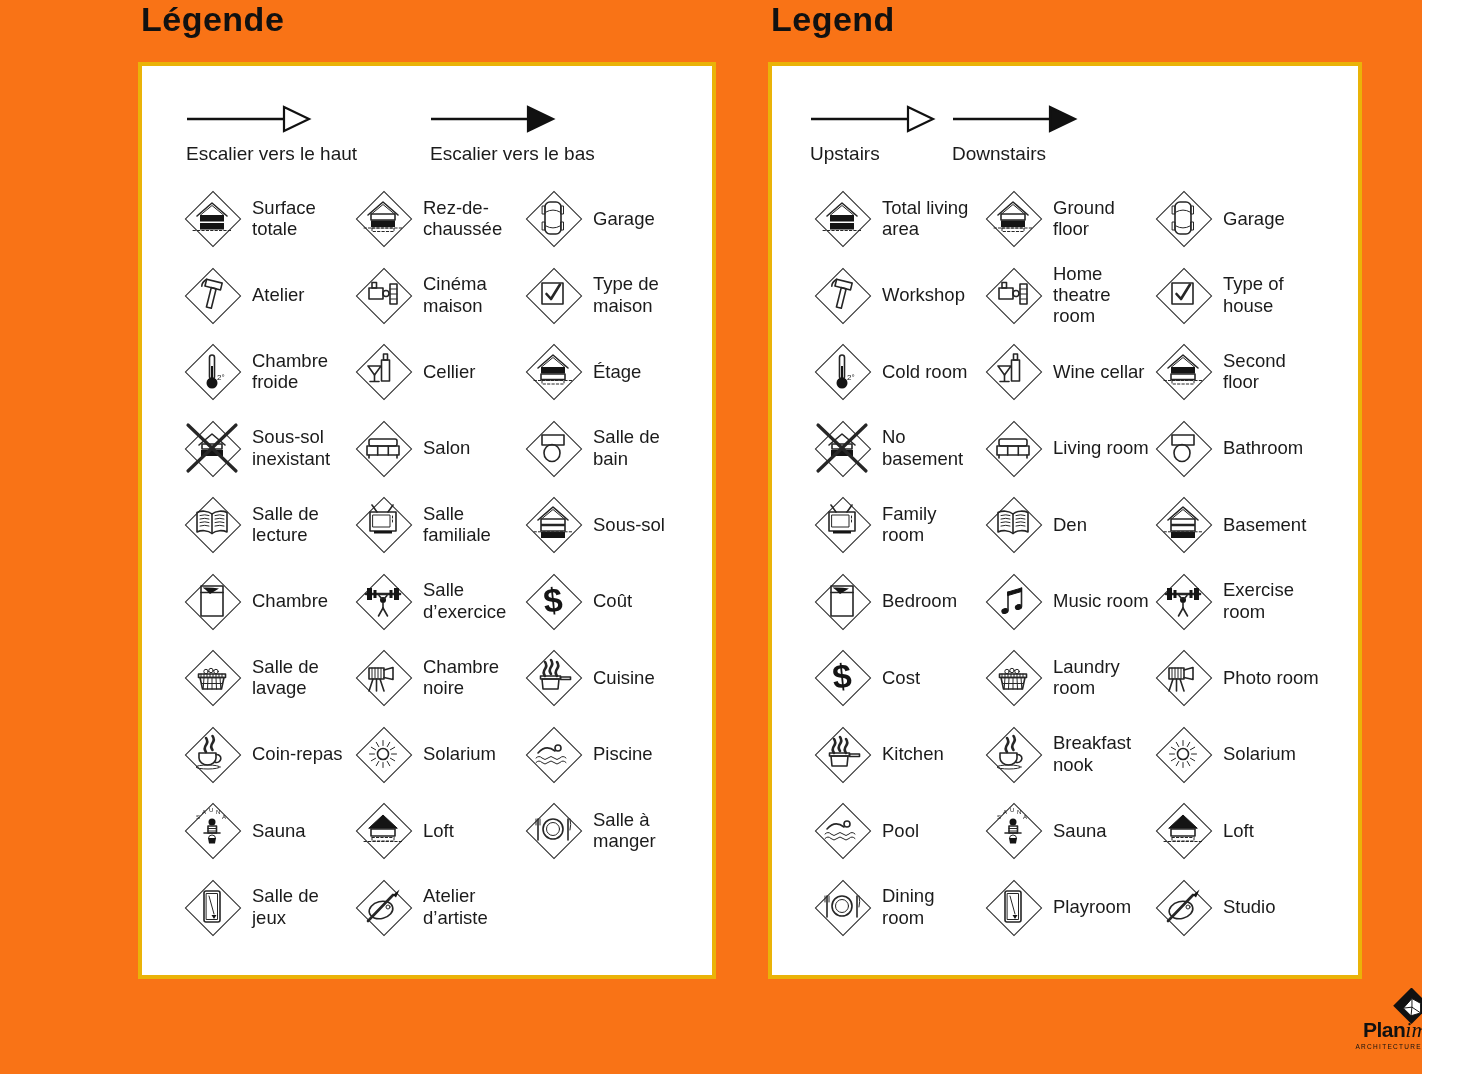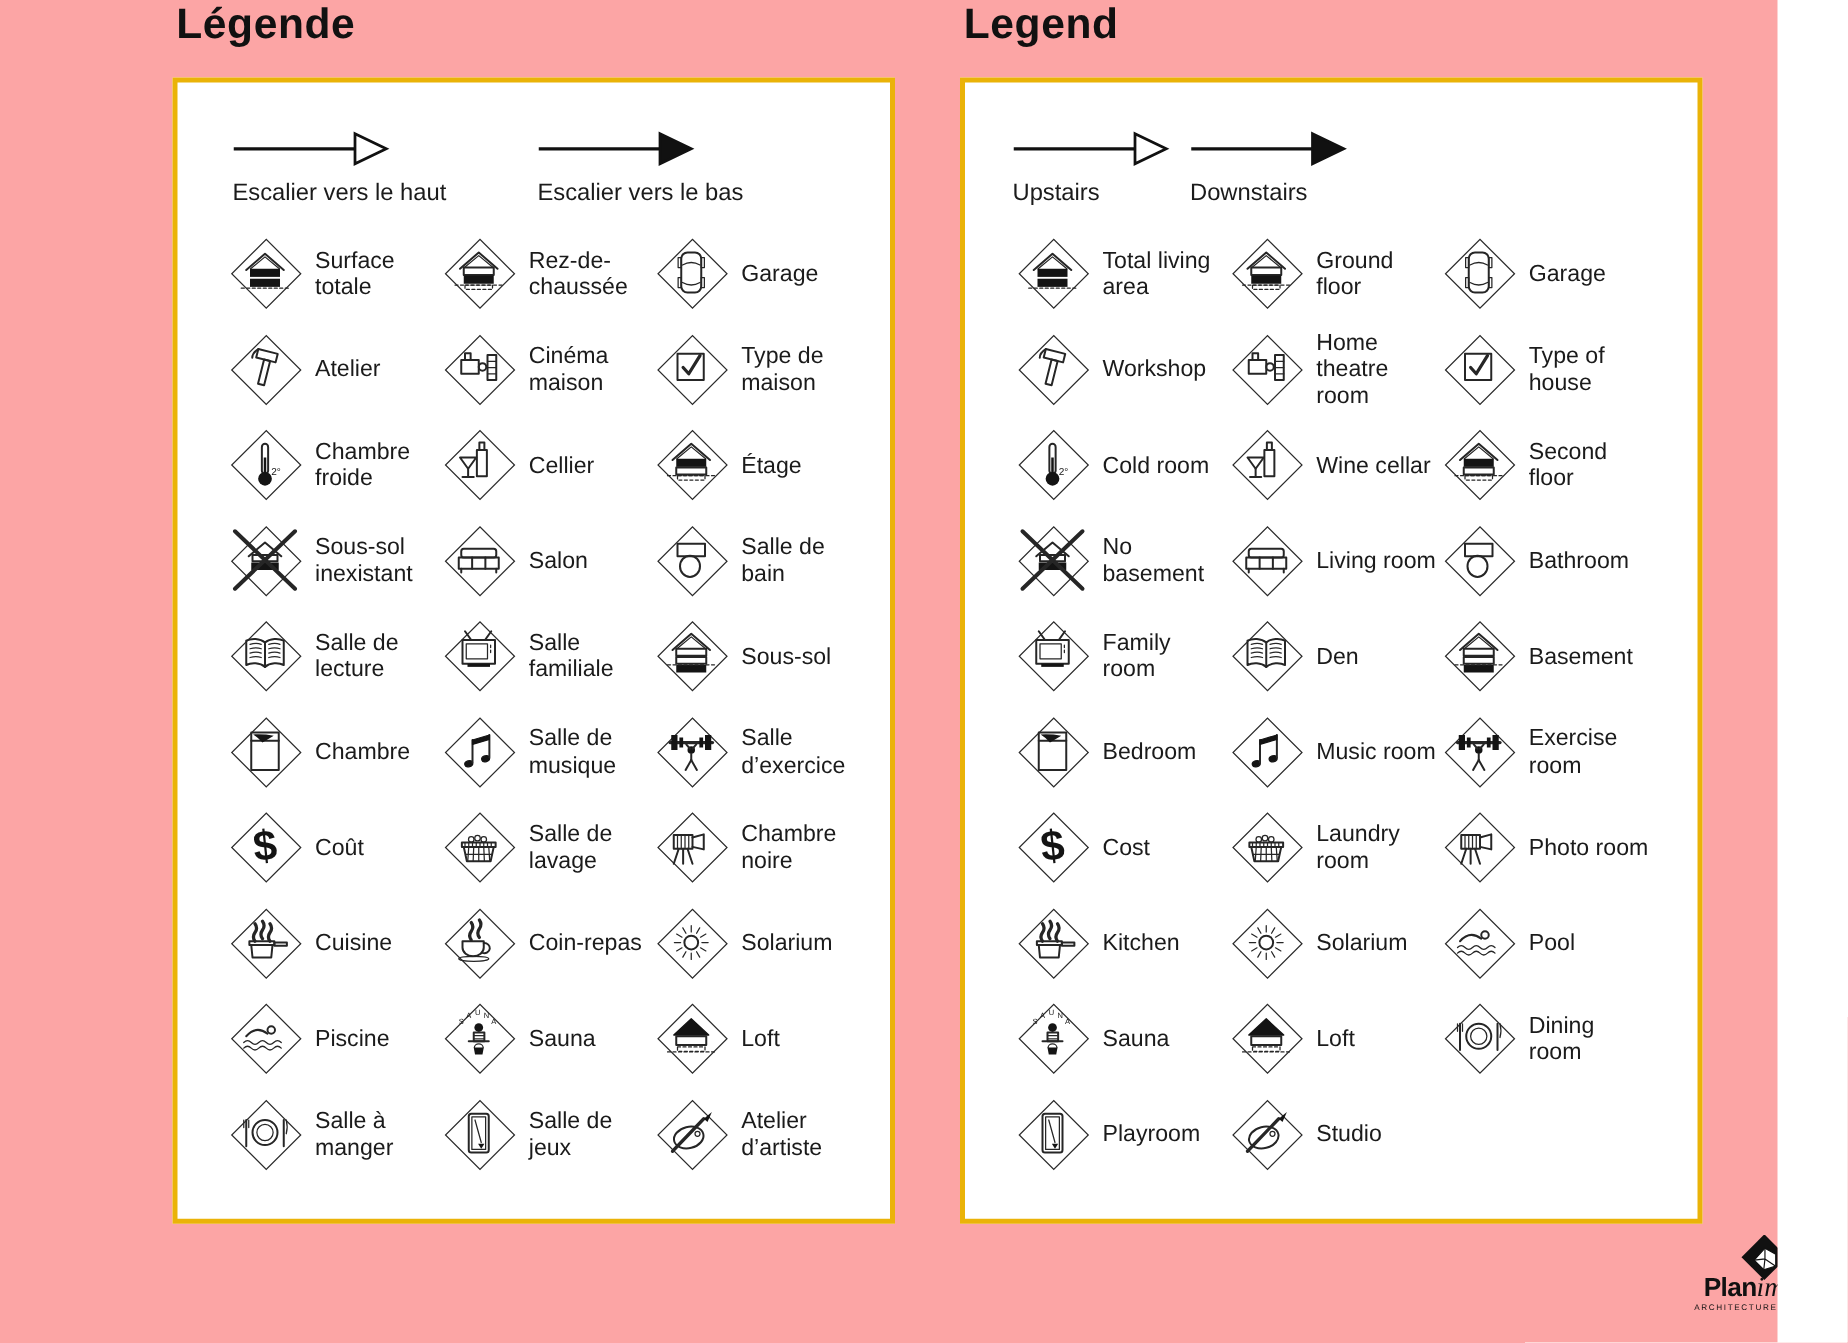--- a/index.html
+++ b/index.html
@@ -1,16 +1,16 @@
 <!DOCTYPE html>
 <html><head>
 <meta charset="utf-8">
 <style>
   html,body{margin:0;padding:0;background:#fff;}
-  .page{position:relative;width:1422px;height:1074px;background:#fca5a5;overflow:hidden;
+  .page{position:relative;width:1422px;height:1074px;background:#f97316;overflow:hidden;
         font-family:"Liberation Sans",sans-serif;color:#1b1b1b;}
   .title{position:absolute;top:0;margin:0;font-size:34px;font-weight:800;letter-spacing:.5px;color:#111;}
   .title-fr{left:141px;}
   .title-en{left:771px;}
   .panel{position:absolute;top:62px;width:570px;height:909px;border:4px solid #eab308;background:#fff;}
   .panel-fr{left:138px;}
   .panel-en{left:768px;padding-left:16px;}
   .arrow-block{position:absolute;left:0;top:0;width:100%;height:112px;}
   .arrow-item{position:absolute;top:38px;}
   .panel-fr .arrow-item-1{left:44px;}
@@ -263,33 +263,20 @@
               <line x1="17" y1="19.5" x2="39" y2="19.5"></line>
               <path class="f" d="M18.5,14.5 Q27,14 35,15.5 L26,21 Q22,16.5 18.5,14.5 Z"></path>
             </svg>
           </span>
           <span class="cell-label">Chambre</span>
         </div>
         <div class="cell">
           <span class="dwrap">
             <span class="diamond"></span>
             <svg class="glyph" viewBox="0 0 56 56">
-              <ellipse class="fs" cx="20" cy="38" rx="3.2" ry="2.4" transform="rotate(-18 20 38)"></ellipse>
-              <ellipse class="fs" cx="33.5" cy="34" rx="3.2" ry="2.4" transform="rotate(-18 33.5 34)"></ellipse>
-              <line x1="23" y1="37" x2="23" y2="19"></line>
-              <line x1="36.5" y1="33" x2="36.5" y2="15"></line>
-              <path class="fs" d="M23,19 L36.5,15 L36.5,18.5 L23,22.5 Z"></path>
-            </svg>
-          </span>
-          <span class="cell-label">Salle de musique</span>
-        </div>
-        <div class="cell">
-          <span class="dwrap">
-            <span class="diamond"></span>
-            <svg class="glyph" viewBox="0 0 56 56">
               <line class="th" x1="11" y1="21" x2="45" y2="21"></line>
               <rect class="f" x="12" y="15" width="5" height="12"></rect>
               <rect class="f" x="39" y="15" width="5" height="12"></rect>
               <rect class="f" x="18.5" y="17" width="3" height="8"></rect>
               <rect class="f" x="34.5" y="17" width="3" height="8"></rect>
               <circle class="f" cx="28" cy="27" r="3"></circle>
               <line x1="28" y1="30" x2="28" y2="35"></line>
               <line x1="28" y1="35" x2="23.5" y2="43"></line>
               <line x1="28" y1="35" x2="32.5" y2="43"></line>
               <line x1="24" y1="22.5" x2="27" y2="26"></line>
@@ -746,20 +733,32 @@
           <span class="dwrap">
             <span class="diamond"></span>
             <svg class="glyph" viewBox="0 0 56 56">
               <path class="th" d="M20,13 q2.5,3.5 0,7 q-2.5,3.5 0,7 M26,11 q2.5,3.5 0,7 q-2.5,3.5 0,7 M32,13 q2.5,3.5 0,7 q-2.5,3.5 0,7"></path>
               <rect x="15.5" y="27" width="20" height="3"></rect>
               <path d="M17,30 L34,30 L33,40 L18,40 Z"></path>
               <rect x="35.5" y="28" width="10" height="2.5"></rect>
             </svg>
           </span>
           <span class="cell-label">Kitchen</span>
+        </div>
+        <div class="cell">
+          <span class="dwrap">
+            <span class="diamond"></span>
+            <svg class="glyph" viewBox="0 0 56 56">
+              <path class="th" d="M22,12 q2.5,3.5 0,7 q-2.5,3.5 0,7 M28.5,10 q2.5,3.5 0,7 q-2.5,3.5 0,7"></path>
+              <path d="M15,27 h17 v5 a8.5,7 0 0 1 -17,0 z"></path>
+              <path d="M32,28.5 a4.5,4 0 1 1 -1,7.8"></path>
+              <ellipse class="tn" cx="24" cy="41" rx="12" ry="2"></ellipse>
+            </svg>
+          </span>
+          <span class="cell-label">Breakfast nook</span>
         </div>
         <div class="cell">
           <span class="dwrap">
             <span class="diamond"></span>
             <svg class="glyph" viewBox="0 0 56 56">
               <circle cx="28" cy="28" r="5.5"></circle>
               <path class="tn" d="M36.5,28 L41.5,28 M35.4,23.75 L39.7,21.25 M32.25,20.6 L34.75,16.3 M28,19.5 L28,14.5 M23.75,20.6 L21.25,16.3 M20.6,23.75 L16.3,21.25 M19.5,28 L14.5,28 M20.6,32.25 L16.3,34.75 M23.75,35.4 L21.25,39.7 M28,36.5 L28,41.5 M32.25,35.4 L34.75,39.7 M35.4,32.25 L39.7,34.75"></path>
             </svg>
           </span>
           <span class="cell-label">Solarium</span>

